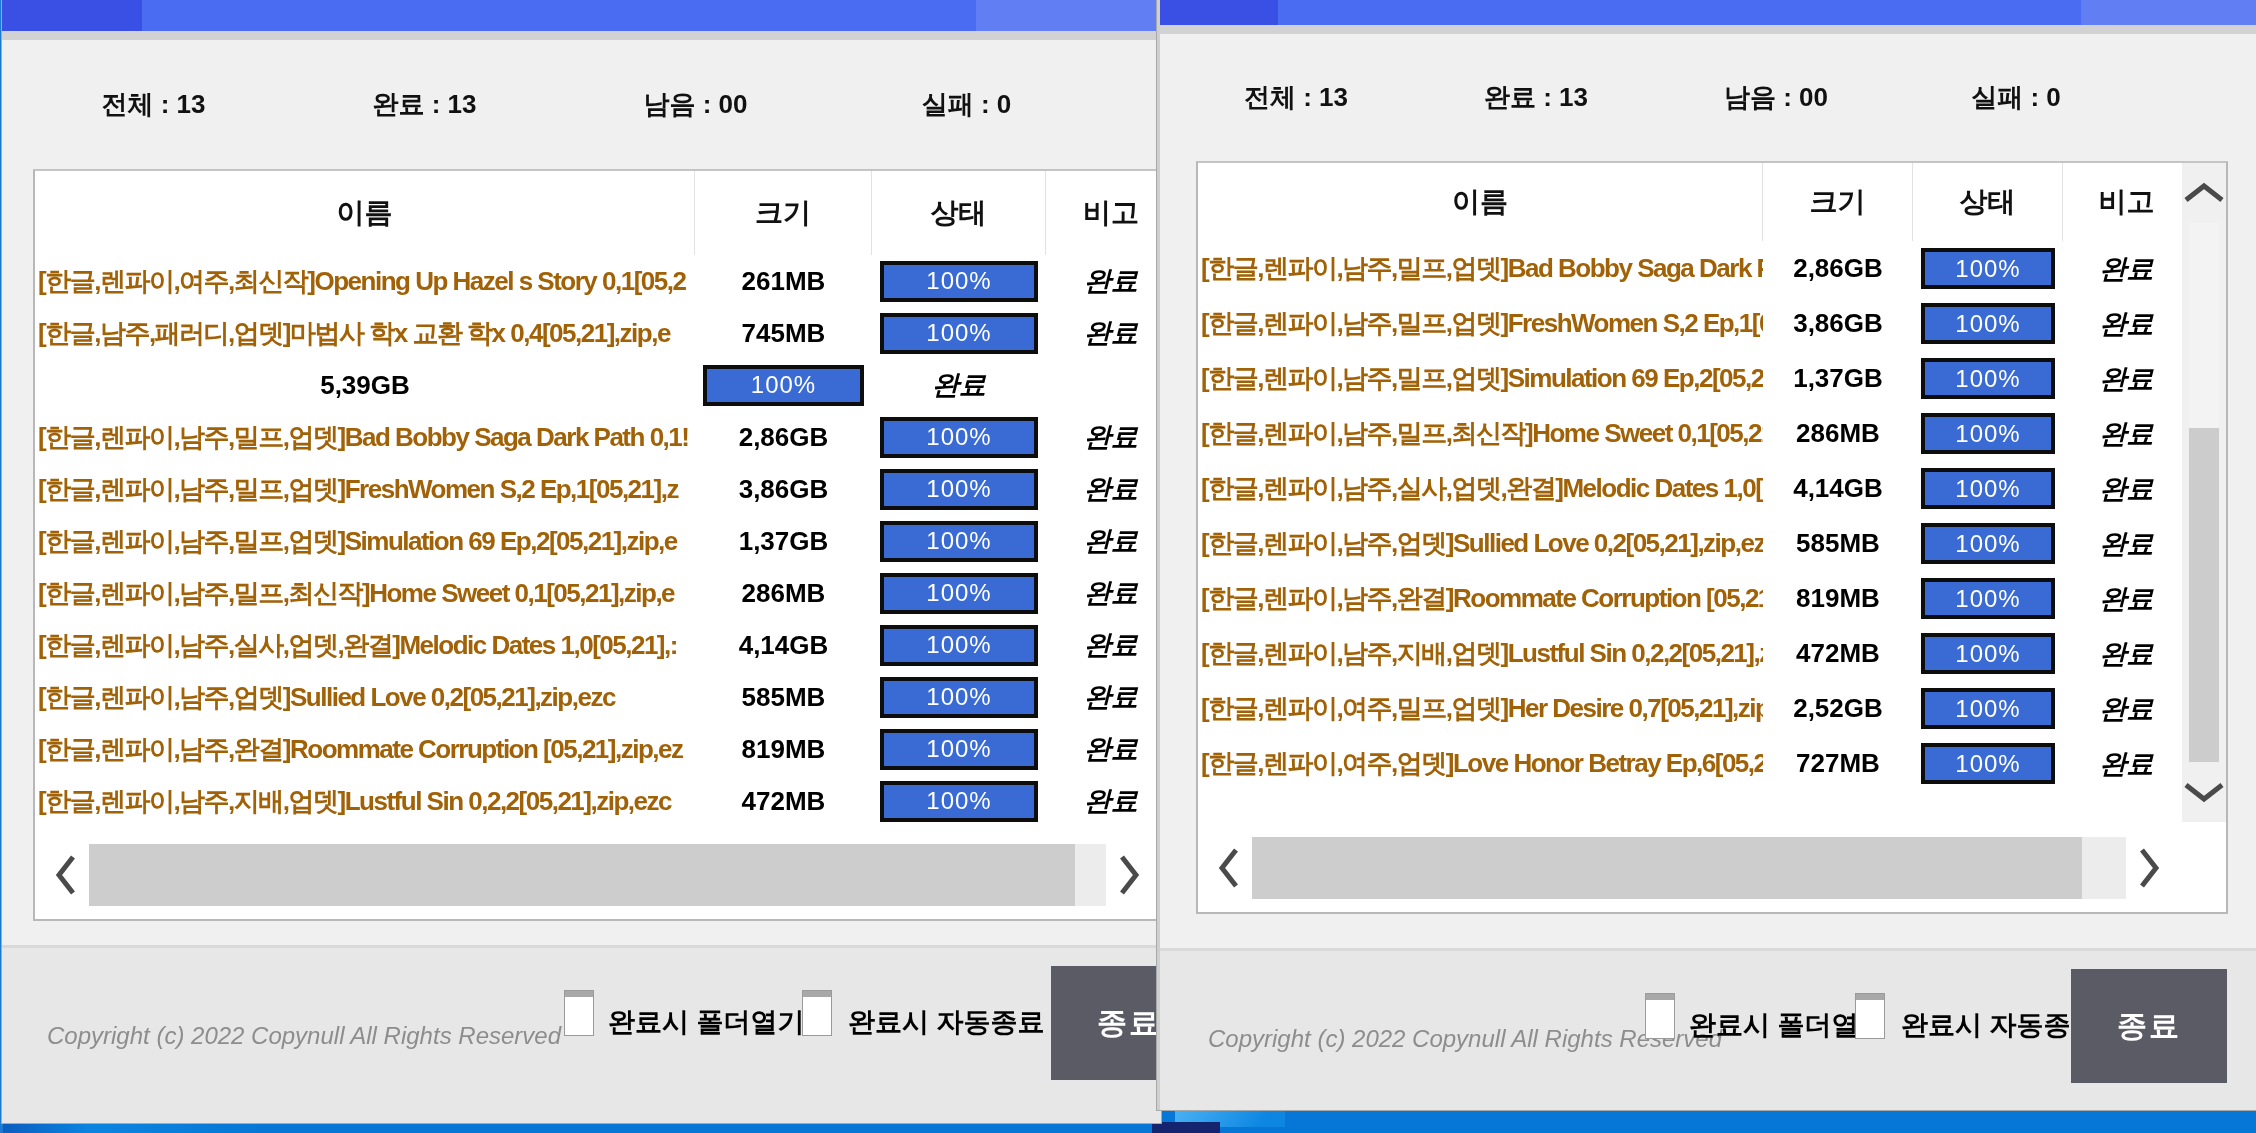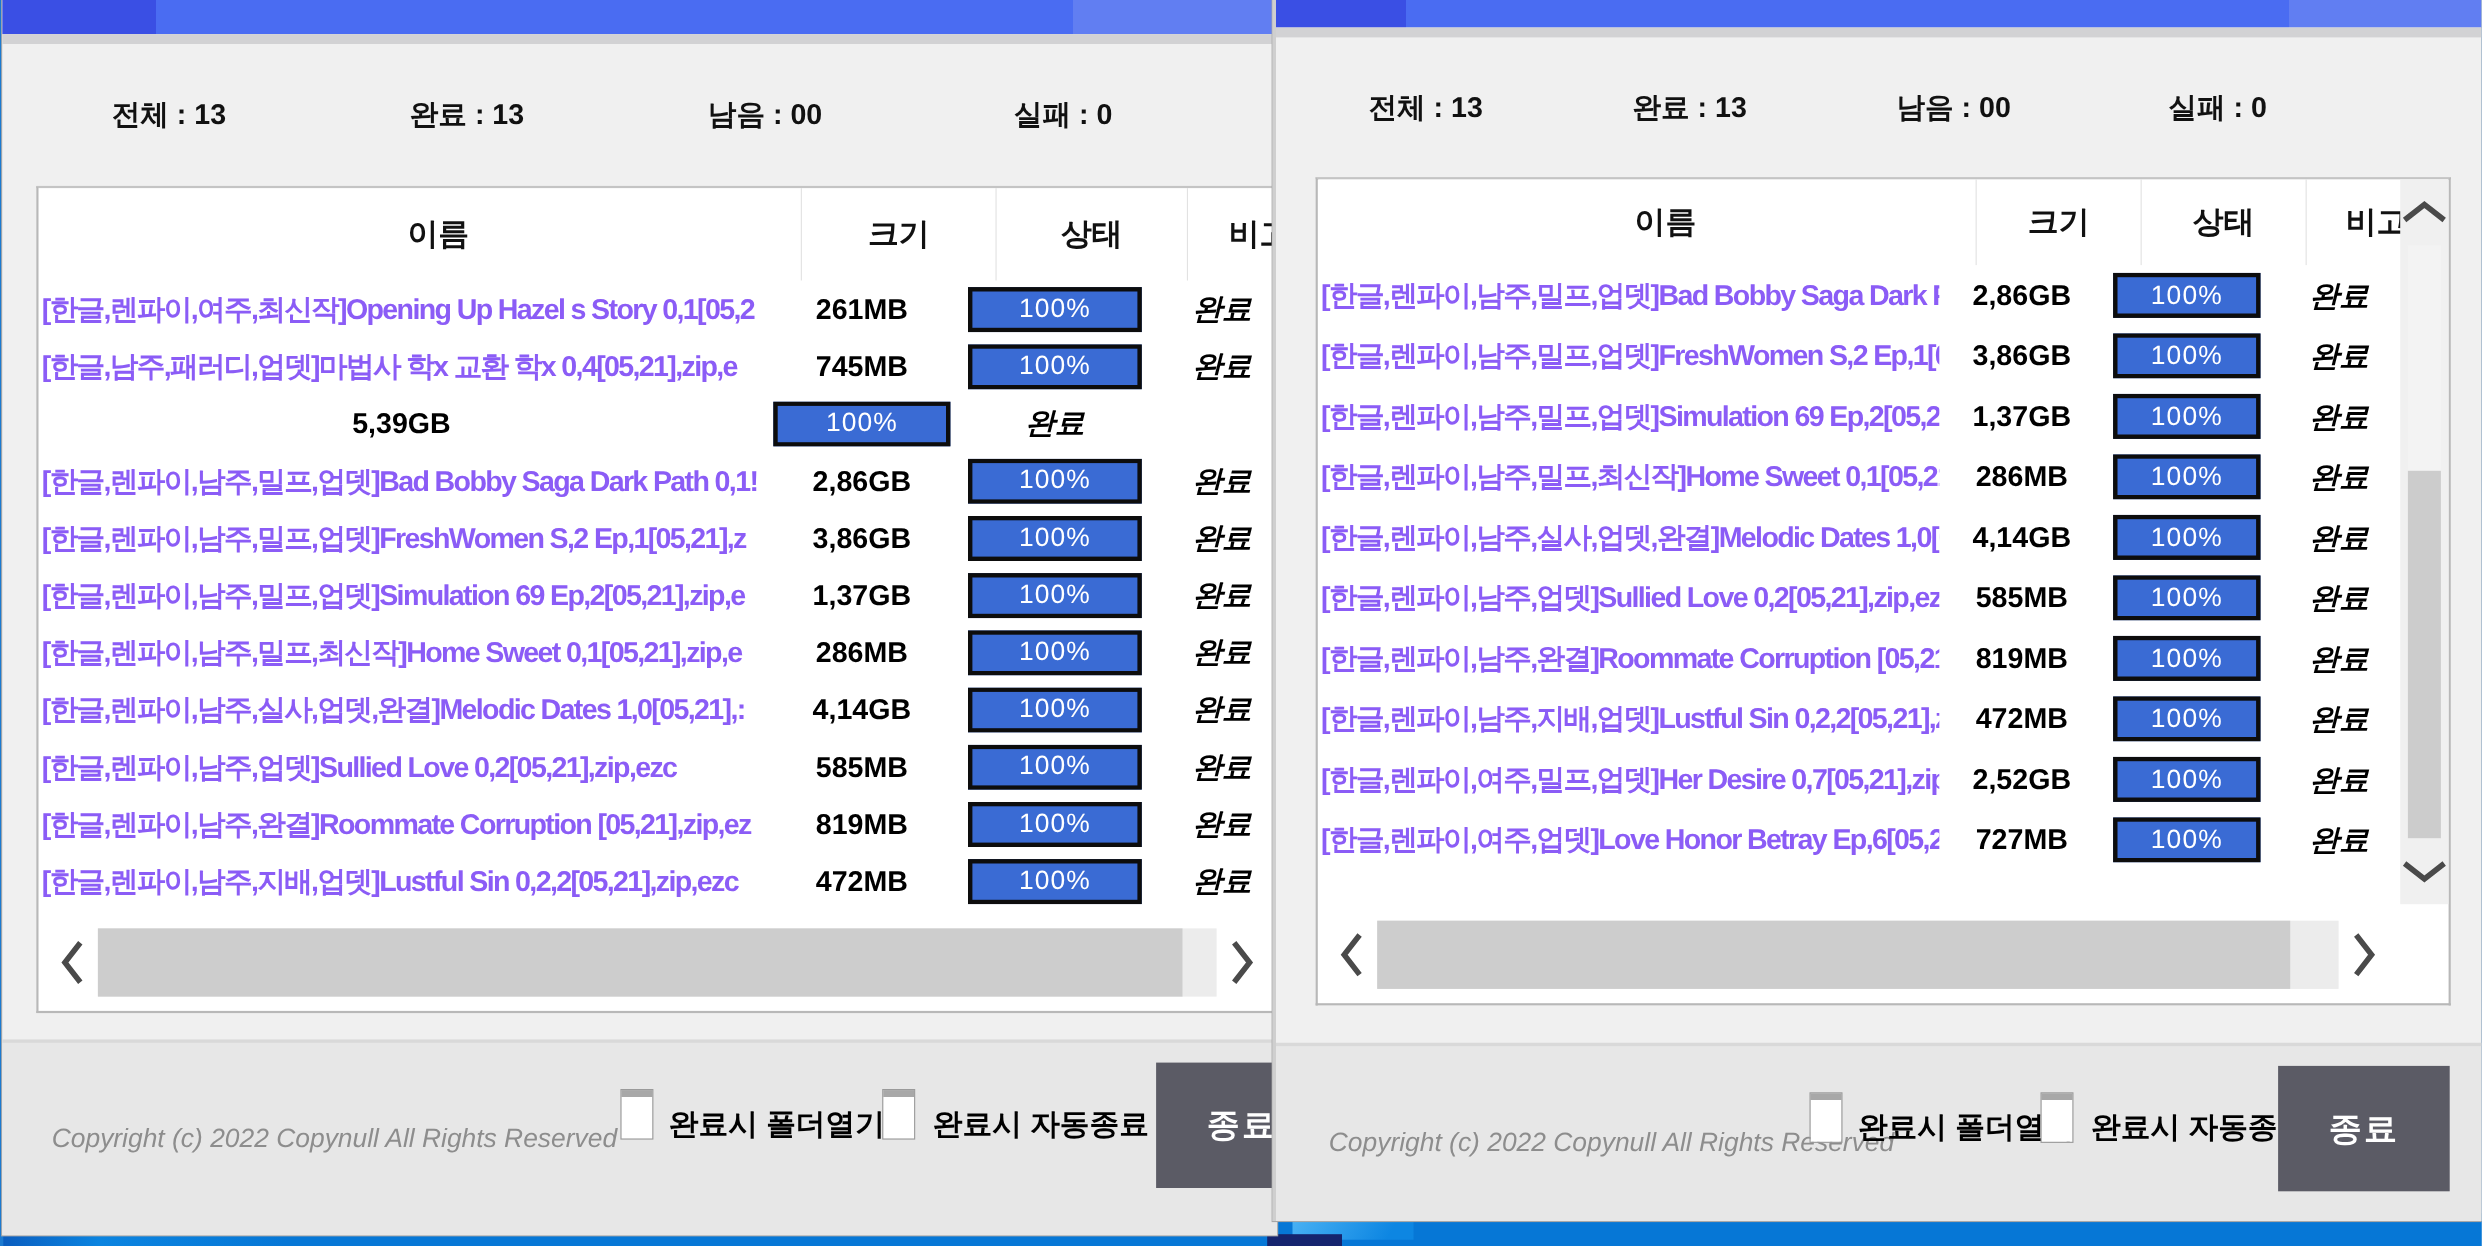--- a/index.html
+++ b/index.html
@@ -30,33 +30,33 @@
     white-space:nowrap; }
   .win-left  .stats { flex:0 0 129px; grid-template-columns:repeat(4,271px); padding-left:16px; }
   .win-right .stats { flex:0 0 127px; grid-template-columns:repeat(4,240px); padding-left:16px; }
   .stat { text-align:center; }
 
   .table-panel { position:relative; background:#fff; border:2px solid #b8b8b8; border-top-color:#c4c4c4;
     overflow:hidden; }
   .win-left  .table-panel { margin-left:31px; width:1129px; flex:0 0 752px; }
   .win-right .table-panel { margin-left:36px; width:1032px; flex:0 0 753px; }
 
-  .thead { display:grid; align-items:center; font-weight:bold; font-size:28px; color:#111;padding-left:34px; }
+  .thead { display:grid; align-items:center; font-weight:bold; font-size:28px; color:#111; }
   .win-left  .thead { grid-template-columns:660px 177px 174px 130px; height:84px; }
   .win-right .thead { grid-template-columns:565px 150px 150px 127px; height:78px; }
   .th { text-align:center; height:100%; display:flex; align-items:center; justify-content:center;
     border-right:1px solid #e2e2e2; }
   .th:last-child { border-right:none; }
 
   .tbody { display:block; }
   .row { display:grid; align-items:center; }
   .win-left  .row { grid-template-columns:660px 177px 174px 130px; height:52px; }
   .win-right .row { grid-template-columns:565px 150px 150px 127px; height:55px; }
   .cell { overflow:hidden; white-space:nowrap; }
-  .name-cell { font-size:26px; font-weight:bold; letter-spacing:-1.5px; color:#8b5cf6; padding-left:3px; }
+  .name-cell { font-size:26px; font-weight:bold; letter-spacing:-1.5px; color:#a16207; padding-left:3px; }
   .size-cell { font-size:26px; font-weight:bold; text-align:center; color:#000; }
   .note-cell { font-size:27px; font-weight:bold; text-align:center; color:#000;font-style:italic; }
   .status-cell { padding:0 8px; }
   .pbar { height:41px; background:#3a6bd4; border:4px solid #0d0d0d;
     display:flex; align-items:center; justify-content:center; }
   .pct { color:#fff; font-size:24px; letter-spacing:1px; }
 
   .hscroll { position:absolute; left:0; right:0; bottom:6px; height:76px;
     display:flex; align-items:center; padding:0 14px; background:transparent; }
   .win-right .hscroll { right:46px; }

